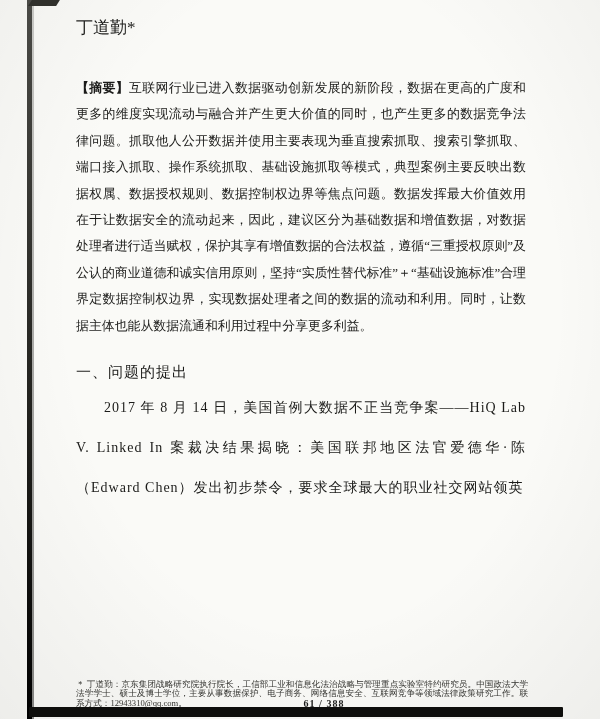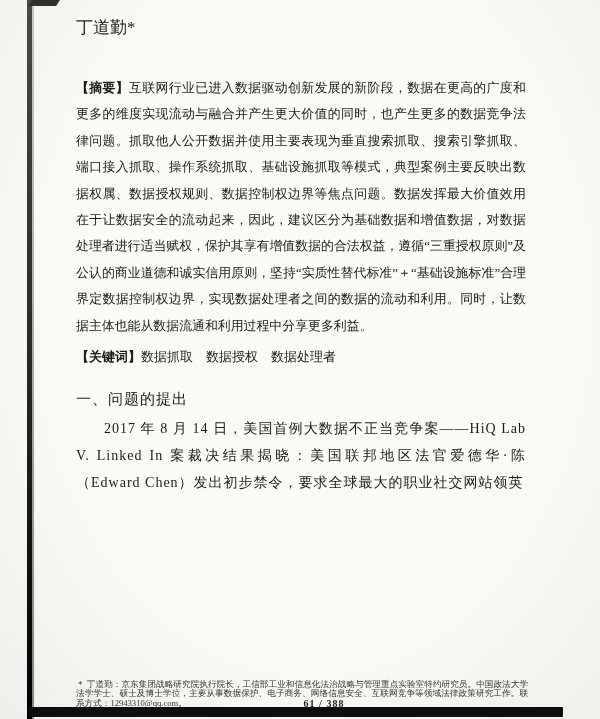--- a/index.html
+++ b/index.html
@@ -39,21 +39,21 @@
   .author  { margin: 16px 0 0; text-align: left; font-size: 17px; }
   .disclaimer { margin: 6px 0 0; text-align: center; font-size: 11px; letter-spacing: 0.5px; }
 
   .abstract { margin: 36px 0 0; font-size: 12.9px; line-height: 26.4px; text-align: justify; }
   .abstract b { font-weight: bold; }
   .keywords { margin: 9px 0 0; font-size: 13px; }
   .keywords b { font-weight: bold; }
 
   .section-heading { margin: 24px 0 0; font-size: 15px; font-weight: normal; letter-spacing: 1px; }
   .body-par {
-    margin: 6px 0 0; font-size: 14px; line-height: 27px;
+    margin: 6px 0 0; font-size: 14px; line-height: 40px;
     text-align: justify; text-indent: 2em; letter-spacing: 1px;
   }
 
   .footnote {
     position: absolute; left: 76px; width: 452px; top: 680px;
     font-size: 8.6px; line-height: 9.4px; text-align: justify; color: #33332f;
   }
   .page-number {
     position: absolute; left: 0; width: 600px; top: 698px;
     text-align: center; font-size: 10px; font-weight: bold; letter-spacing: 1px; padding-left: 24px;
@@ -66,21 +66,20 @@
 <div class="edge-left"></div>
 <div class="edge-left-soft"></div>
 <div class="corner-mark"></div>
 <div class="edge-bottom"></div>
 
 <div class="content">
   <div class="author">丁道勤*</div>
 
   <p class="abstract"><b>【摘要】</b><span>互联网行业已进入数据驱动创新发展的新阶段，数据在更高的广度和更多的维度实现流动与融合并产生更大价值的同时，也产生更多的数据竞争法律问题。抓取他人公开数据并使用主要表现为垂直搜索抓取、搜索引擎抓取、端口接入抓取、操作系统抓取、基础设施抓取等模式，典型案例主要反映出数据权属、数据授权规则、数据控制权边界等焦点问题。数据发挥最大价值效用在于让数据安全的流动起来，因此，建议区分为基础数据和增值数据，对数据处理者进行适当赋权，保护其享有增值数据的合法权益，遵循“三重授权原则”及公认的商业道德和诚实信用原则，坚持“实质性替代标准”＋“基础设施标准”合理界定数据控制权边界，实现数据处理者之间的数据的流动和利用。同时，让数据主体也能从数据流通和利用过程中分享更多利益。</span></p>
 
-  <p class="keywords"><b>【关键词】</b><span>数据抓取　数据授权　数据处理者</span></p>
 
   <h3 class="section-heading">一、问题的提出</h3>
 
   <p class="body-par">2017 年 8 月 14 日，美国首例大数据不正当竞争案——HiQ Lab V. Linked In 案裁决结果揭晓：美国联邦地区法官爱德华·陈（Edward Chen）发出初步禁令，要求全球最大的职业社交网站领英</p>
 </div>
 
 <div class="footnote">＊ 丁道勤：京东集团战略研究院执行院长，工信部工业和信息化法治战略与管理重点实验室特约研究员。中国政法大学法学学士、硕士及博士学位，主要从事数据保护、电子商务、网络信息安全、互联网竞争等领域法律政策研究工作。联系方式：12943310@qq.com。</div>
 <div class="page-number">61 / 388</div>
 
 </body></html>

